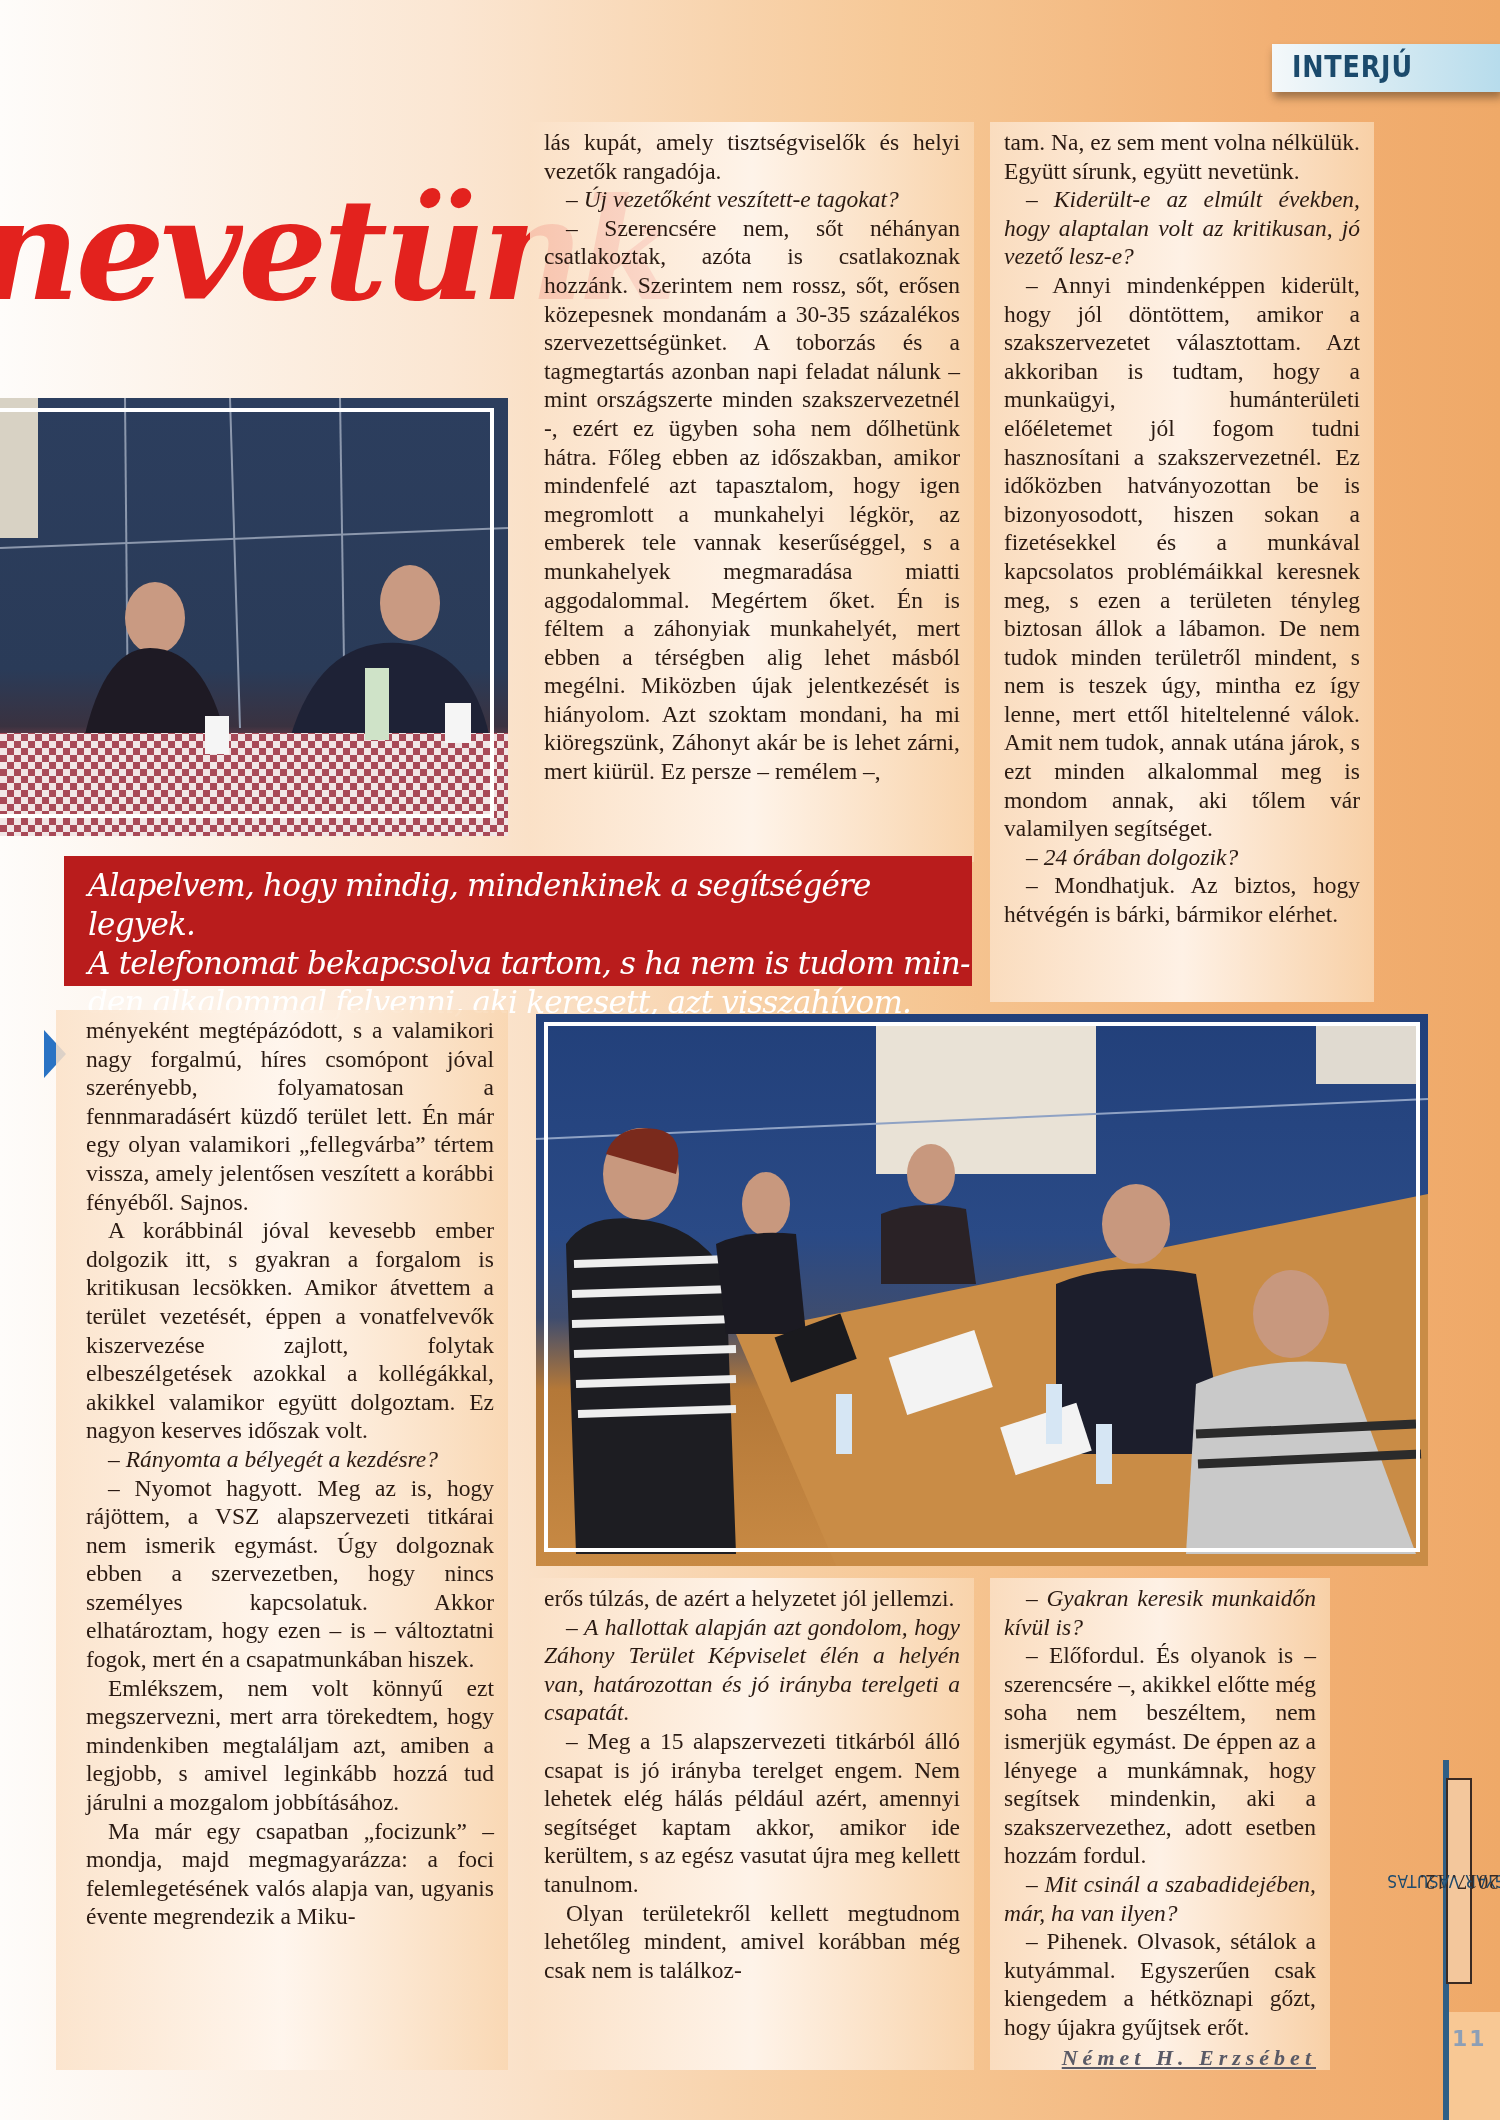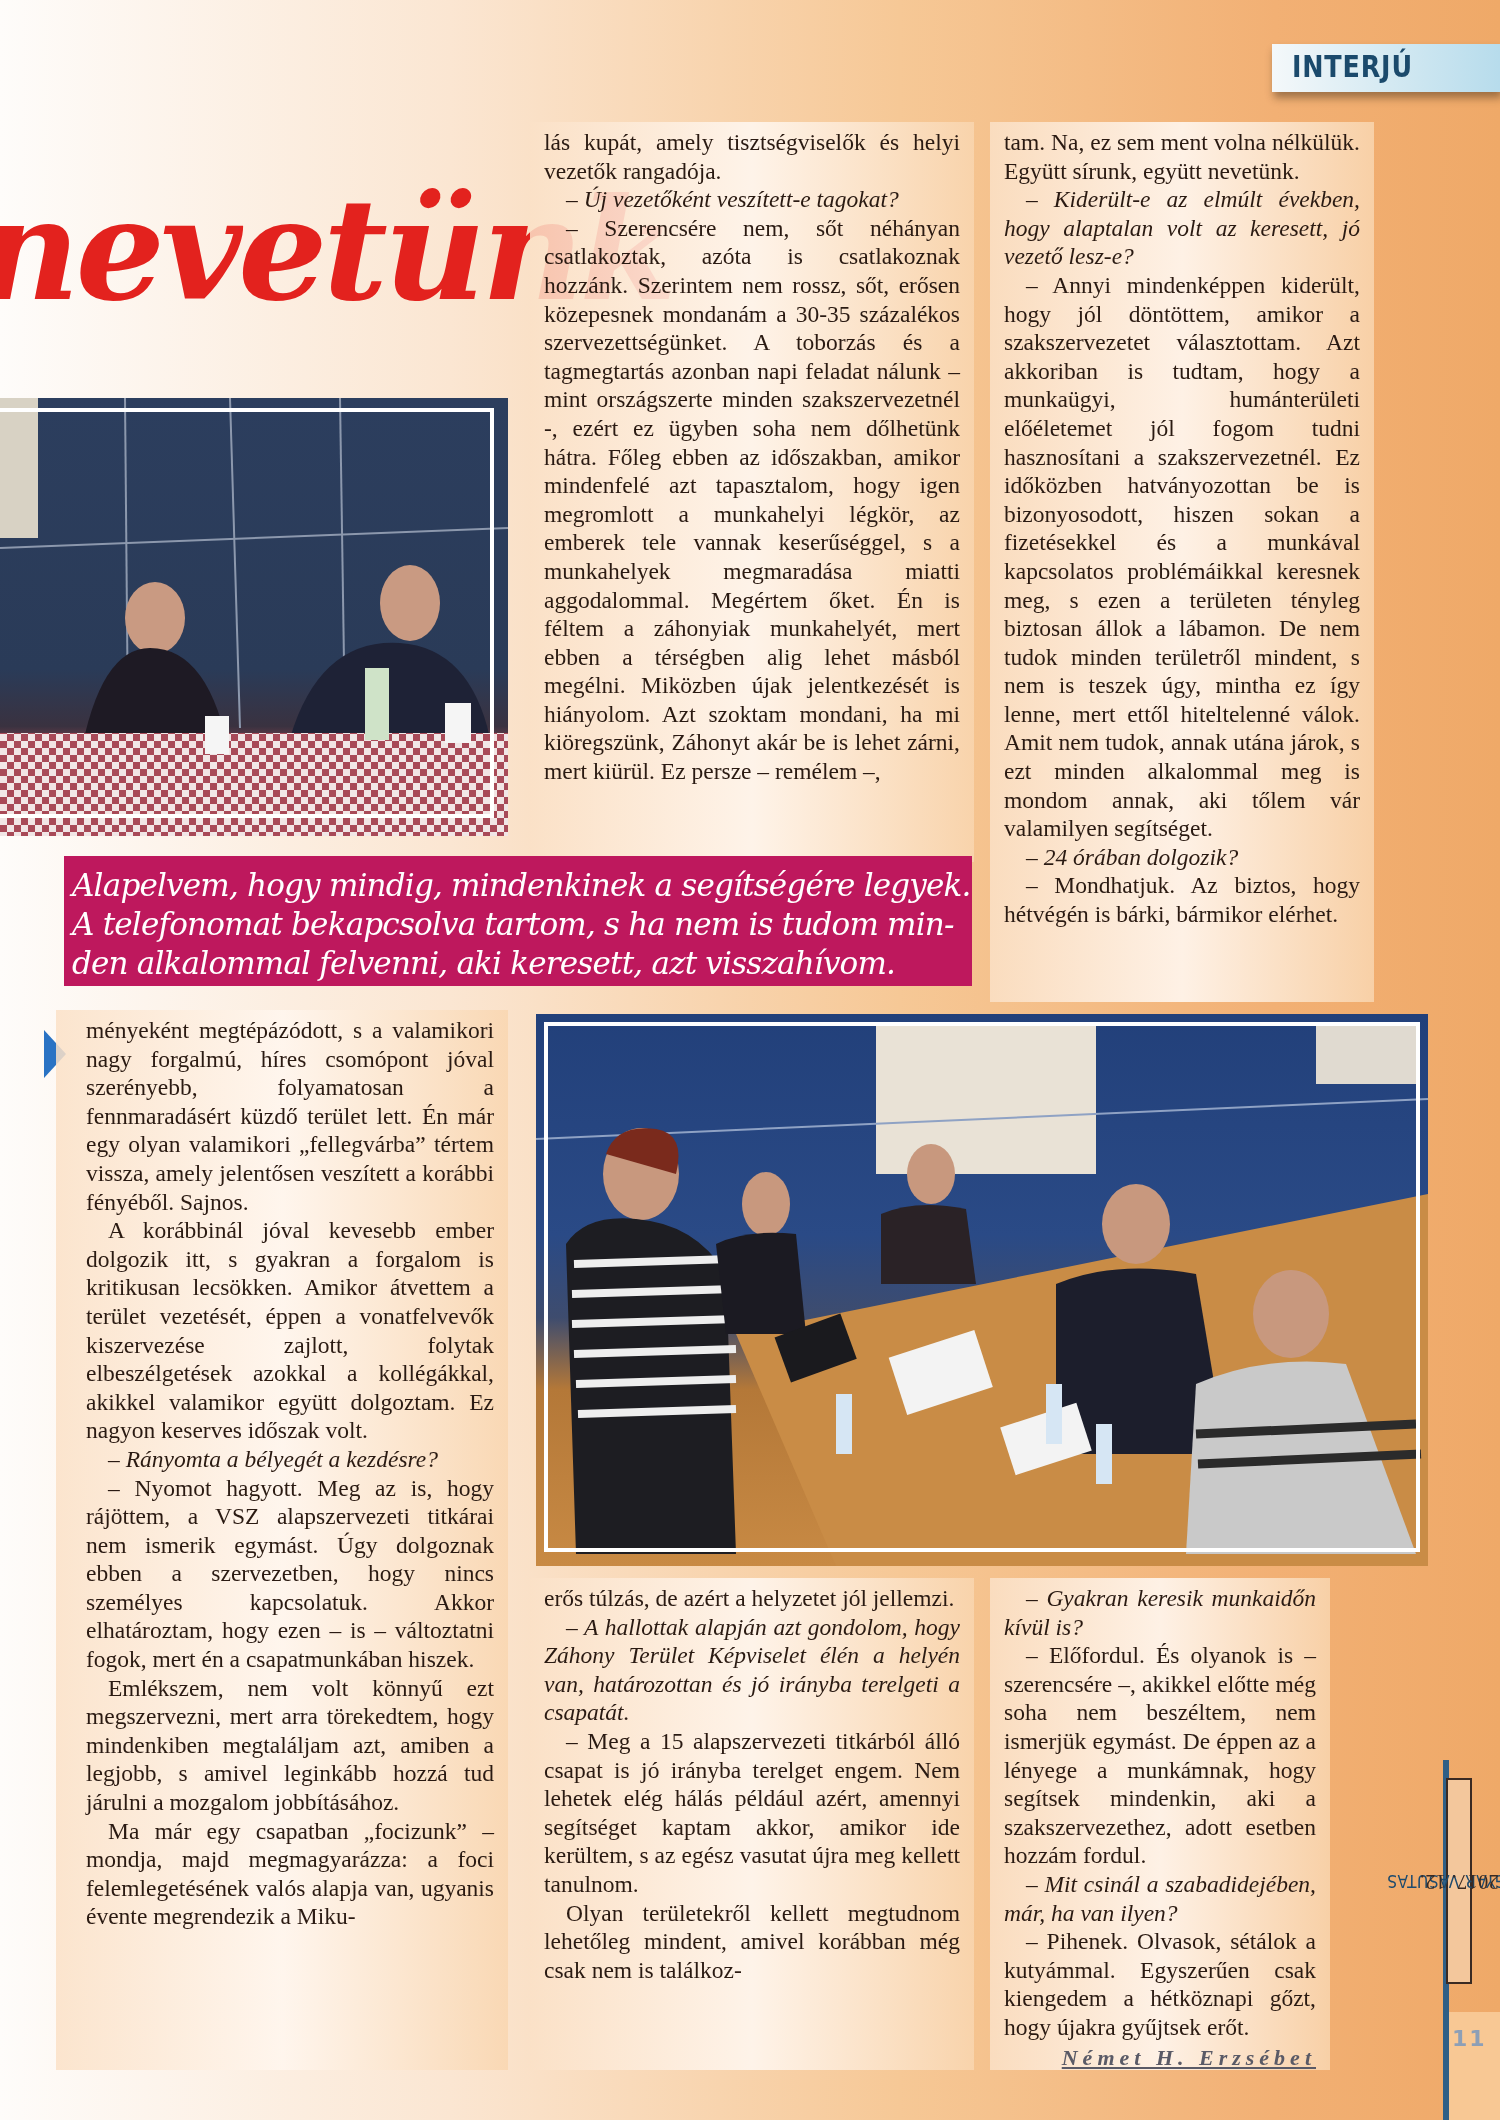--- a/index.html
+++ b/index.html
@@ -44,21 +44,21 @@
     letter-spacing:5px; color:#5a5a66; text-decoration:underline; margin-top:2px;
   }
   .photo { position:absolute; overflow:hidden; }
   .photo .frame { position:absolute; border:4px solid #fff; box-sizing:border-box; }
   #photo-1 { left:0; top:398px; width:508px; height:438px;
     background: linear-gradient(180deg, #2c3e5e 0%, #2a3b58 62%, #3a3240 75%, #8a4450 80%, #d9c8c8 100%); }
   #photo-2 { left:536px; top:1014px; width:892px; height:552px;
     background: linear-gradient(180deg, #22407a 0%, #2a4a86 40%, #3e4c6e 55%, #b47838 68%, #c88a44 100%); }
   .pq {
     position:absolute; left:64px; top:856px; width:908px; height:130px; box-sizing:border-box;
-    background:#be185d; color:#fff; padding:10px 0 0 8px;
+    background:#b91c1c; color:#fff; padding:10px 0 0 24px;
     font-family:"DejaVu Serif", serif; font-style:italic; font-size:31px; line-height:39px;
     letter-spacing:-0.8px;
   }
   .arrow-icon {
     position:absolute; left:44px; top:1030px; width:0; height:0;
     border-top:24px solid transparent; border-bottom:24px solid transparent;
     border-left:22px solid #2a73c4;
   }
   .vline { position:absolute; left:1443px; top:1760px; width:6px; height:360px; background:#2f5f86; }
   .masthead {
@@ -112,21 +112,21 @@
   <div class="frame" style="left:0;top:10px;width:494px;height:410px;border-left:none;"></div>
 </div>
 
 <div class="col" id="col-top-mid">
     <p class="noindent">lás kupát, amely tisztségviselők és helyi vezetők rangadója.</p>
     <p class="q">– Új vezetőként veszített-e tagokat?</p>
     <p>– Szerencsére nem, sőt néhányan csatlakoztak, azóta is csatlakoznak hozzánk. Szerintem nem rossz, sőt, erősen közepesnek mondanám a 30-35 százalékos szervezettségünket. A toborzás és a tagmegtartás azonban napi feladat nálunk – mint országszerte minden szakszervezetnél -, ezért ez ügyben soha nem dőlhetünk hátra. Főleg ebben az időszakban, amikor mindenfelé azt tapasztalom, hogy igen megromlott a munkahelyi légkör, az emberek tele vannak keserűséggel, s a munkahelyek megmaradása miatti aggodalommal. Megértem őket. Én is féltem a záhonyiak munkahelyét, mert ebben a térségben alig lehet másból megélni. Miközben újak jelentkezését is hiányolom. Azt szoktam mondani, ha mi kiöregszünk, Záhonyt akár be is lehet zárni, mert kiürül. Ez persze – remélem –,</p>
   </div>
 <div class="col" id="col-top-right">
     <p class="noindent">tam. Na, ez sem ment volna nélkülük. Együtt sírunk, együtt nevetünk.</p>
-    <p class="q">– Kiderült-e az elmúlt években, hogy alaptalan volt az keresett, jó vezető lesz-e?</p>
+    <p class="q">– Kiderült-e az elmúlt években, hogy alaptalan volt az kritikusan, jó vezető lesz-e?</p>
     <p>– Annyi mindenképpen kiderült, hogy jól döntöttem, amikor a szakszervezetet választottam. Azt akkoriban is tudtam, hogy a munkaügyi, humánterületi előéletemet jól fogom tudni hasznosítani a szakszervezetnél. Ez időközben hatványozottan be is bizonyosodott, hiszen sokan a fizetésekkel és a munkával kapcsolatos problémáikkal keresnek meg, s ezen a területen tényleg biztosan állok a lábamon. De nem tudok minden területről mindent, s nem is teszek úgy, mintha ez így lenne, mert ettől hiteltelenné válok. Amit nem tudok, annak utána járok, s ezt minden alkalommal meg is mondom annak, aki tőlem vár valamilyen segítséget.</p>
     <p class="q">– 24 órában dolgozik?</p>
     <p>– Mondhatjuk. Az biztos, hogy hétvégén is bárki, bármikor elérhet.</p>
   </div>
 
 <div class="pq">
   <div>Alapelvem, hogy mindig, mindenkinek a segítségére legyek.</div>
   <div>A telefonomat bekapcsolva tartom, s ha nem is tudom min-</div>
   <div>den alkalommal felvenni, aki keresett, azt visszahívom.</div>
 </div>

